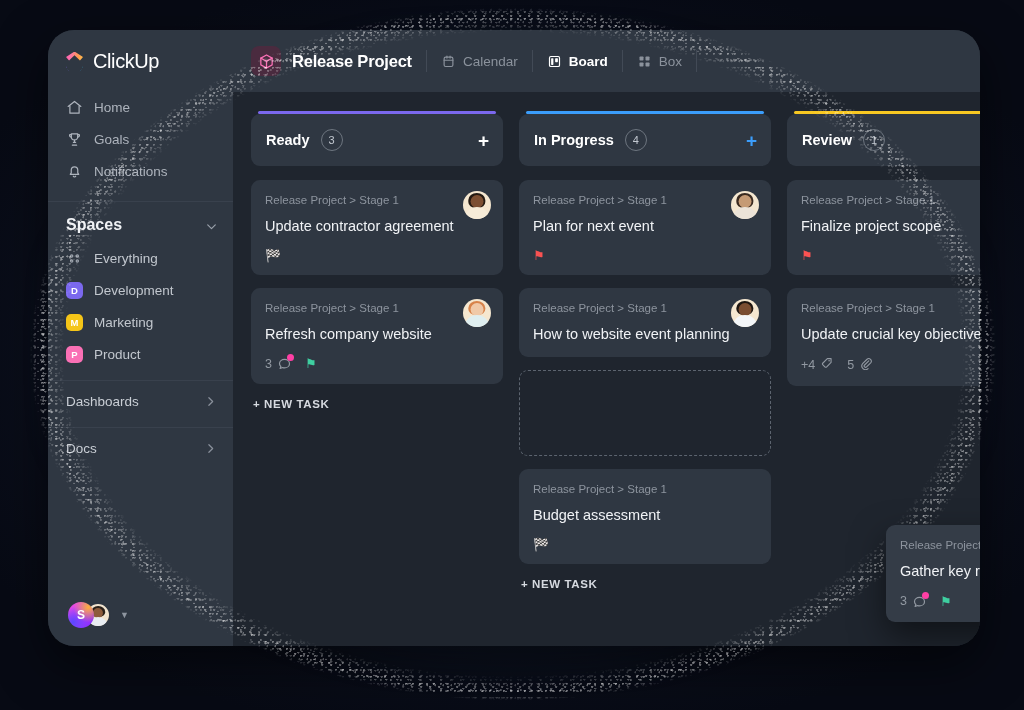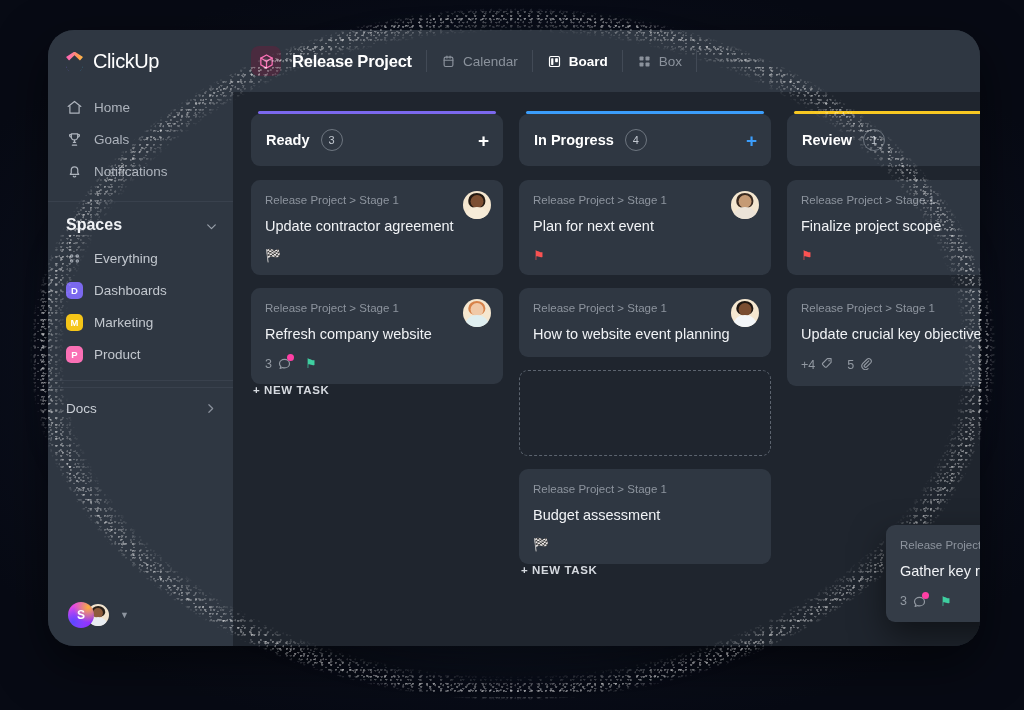--- a/index.html
+++ b/index.html
@@ -254,21 +254,21 @@
   .cmt-dot {
     position: absolute; right: -2px; top: -2px;
     width: 7px; height: 7px; border-radius: 50%;
     background: #ff3fa4;
   }
   .flag { font-size: 13px; line-height: 1; }
 
   .newtask {
     color: #d6dae0; font-size: 11.5px; font-weight: 700;
     letter-spacing: .6px;
-    padding-left: 2px;
+    margin-top: 14px; padding-left: 2px;
     cursor: pointer;
   }
   .placeholder {
     height: 86px;
     border: 1.5px dashed #5c646f;
     border-radius: 9px;
   }
 
   
   #drag-card {
@@ -367,34 +367,42 @@
                 <circle cx="8" cy="8.5" r="1.6"></circle>
                 <circle cx="16" cy="8.5" r="1.6"></circle>
                 <circle cx="8" cy="15.5" r="1.6"></circle>
                 <circle cx="16" cy="15.5" r="1.6"></circle>
               </svg>
           </span>
           <span>Everything</span>
         </div>
         <div class="space-item">
           <span class="space-badge" style="background:#7b68ee">D</span>
-          <span>Dashboards</span>
+          <span>Development</span>
         </div>
         <div class="space-item">
           <span class="space-badge" style="background:#f5c518">M</span>
           <span>Marketing</span>
         </div>
         <div class="space-item">
           <span class="space-badge" style="background:#fa70b5">P</span>
           <span>Product</span>
         </div>
       </div>
 
       <div class="sb-divider" style="margin-top:10px"></div>
 
+      <div class="sb-row">
+        <span>Dashboards</span>
+        <span class="chev-rt">
+          <svg viewBox="0 0 24 24" fill="none" stroke="currentColor" stroke-width="2.2" stroke-linecap="round" stroke-linejoin="round">
+              <path d="M9 5l7 7-7 7"></path>
+            </svg>
+        </span>
+      </div>
 
       <div class="sb-divider"></div>
 
       <div class="sb-row">
         <span>Docs</span>
         <span class="chev-rt">
           <svg viewBox="0 0 24 24" fill="none" stroke="currentColor" stroke-width="2.2" stroke-linecap="round" stroke-linejoin="round">
               <path d="M9 5l7 7-7 7"></path>
             </svg>
         </span>

